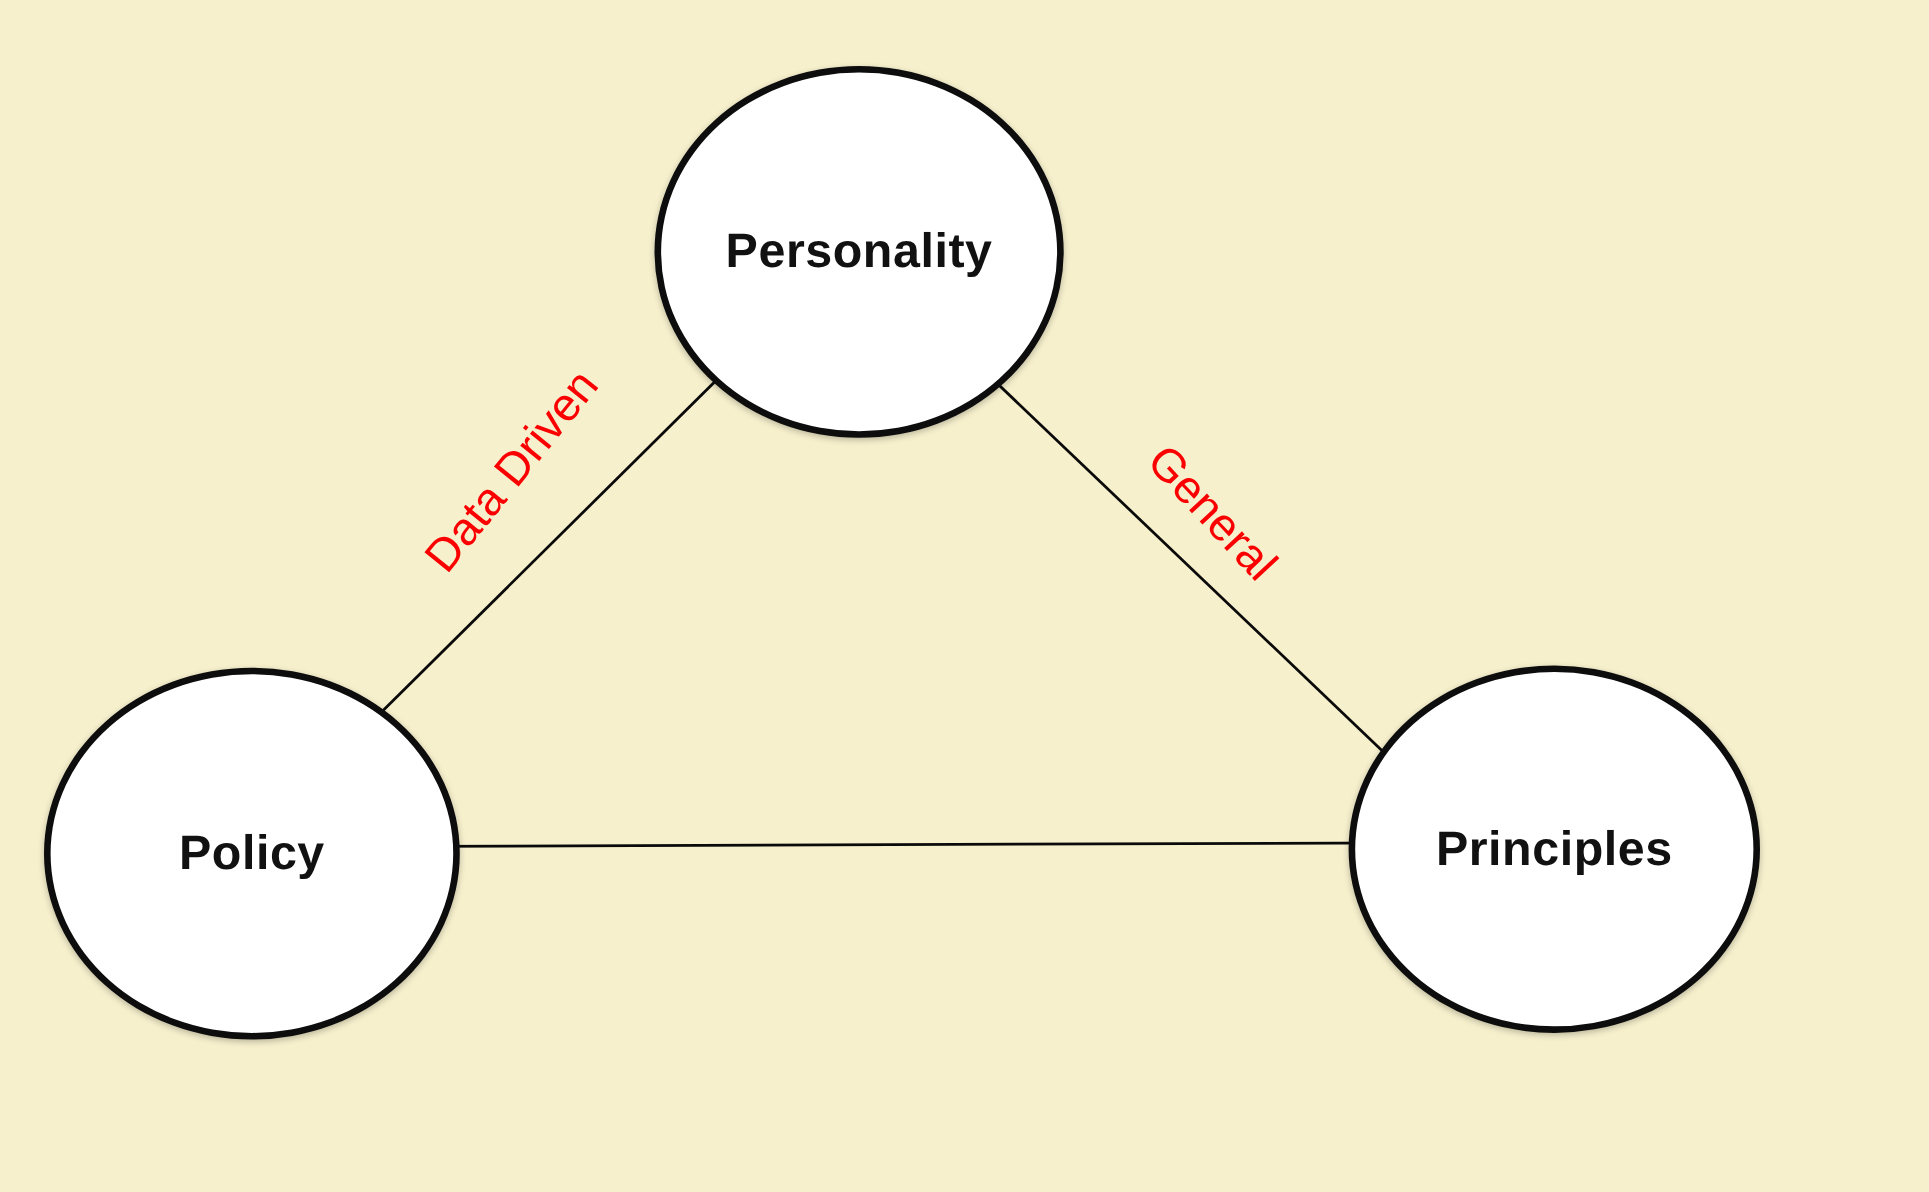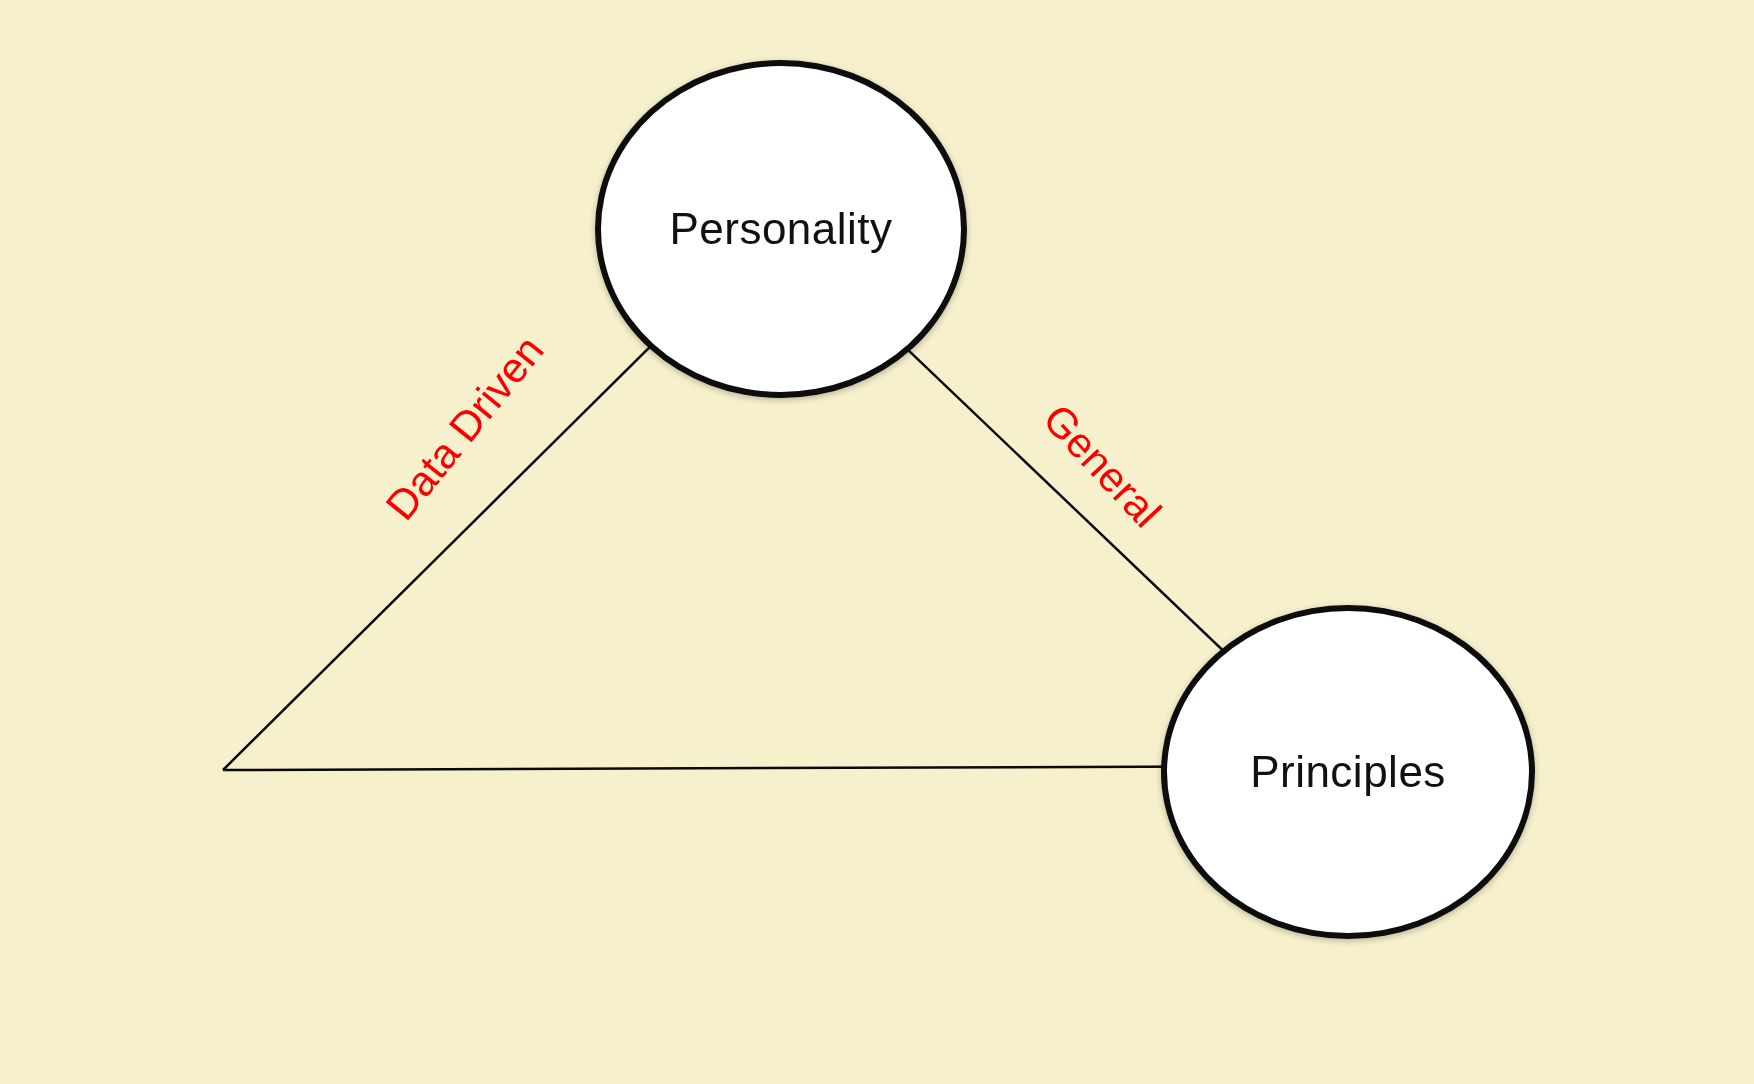--- a/index.html
+++ b/index.html
@@ -33,41 +33,42 @@
   .node {
     position: absolute;
     z-index: 2;
     background: #ffffff;
     border: 6px solid #0d0d0d;
     border-radius: 50%;
     display: flex;
     align-items: center;
     justify-content: center;
     box-shadow: 0 2px 6px rgba(0,0,0,0.25);
+    font-weight: bold;
   }
   .node-label {
     font-size: 44px;
     color: #111111;
     letter-spacing: 0.5px;
     white-space: nowrap;
   }
   .node-personality {
     left: 595px;
     top: 60px;
     width: 360px;
     height: 326px;
   }
   .node-policy {
     left: 40px;
     top: 607px;
     width: 366px;
     height: 326px;
   }
   .node-principles {
-    left: 1161px;
+    left: 1226px;
     top: 605px;
     width: 362px;
     height: 322px;
   }
   .edge-label {
     position: absolute;
     z-index: 3;
     color: #fb0000;
     font-size: 42px;
     white-space: nowrap;
@@ -97,20 +98,23 @@
   <svg class="edges-svg" viewBox="0 0 1754 1084" xmlns="http://www.w3.org/2000/svg" aria-hidden="true">
     <line x1="223" y1="770" x2="775" y2="223"></line>
     <line x1="775" y1="223" x2="1344" y2="766"></line>
     <line x1="223" y1="770" x2="1344" y2="766"></line>
   </svg>
 
   <div class="node node-personality">
     <span class="node-label">Personality</span>
   </div>
 
+  <div class="node node-policy">
+    <span class="node-label">Policy</span>
+  </div>
 
   <div class="node node-principles">
     <span class="node-label">Principles</span>
   </div>
 
   <div class="edge-label edge-label-data-driven">Data Driven</div>
 
   <div class="edge-label edge-label-general">General</div>
 
 

